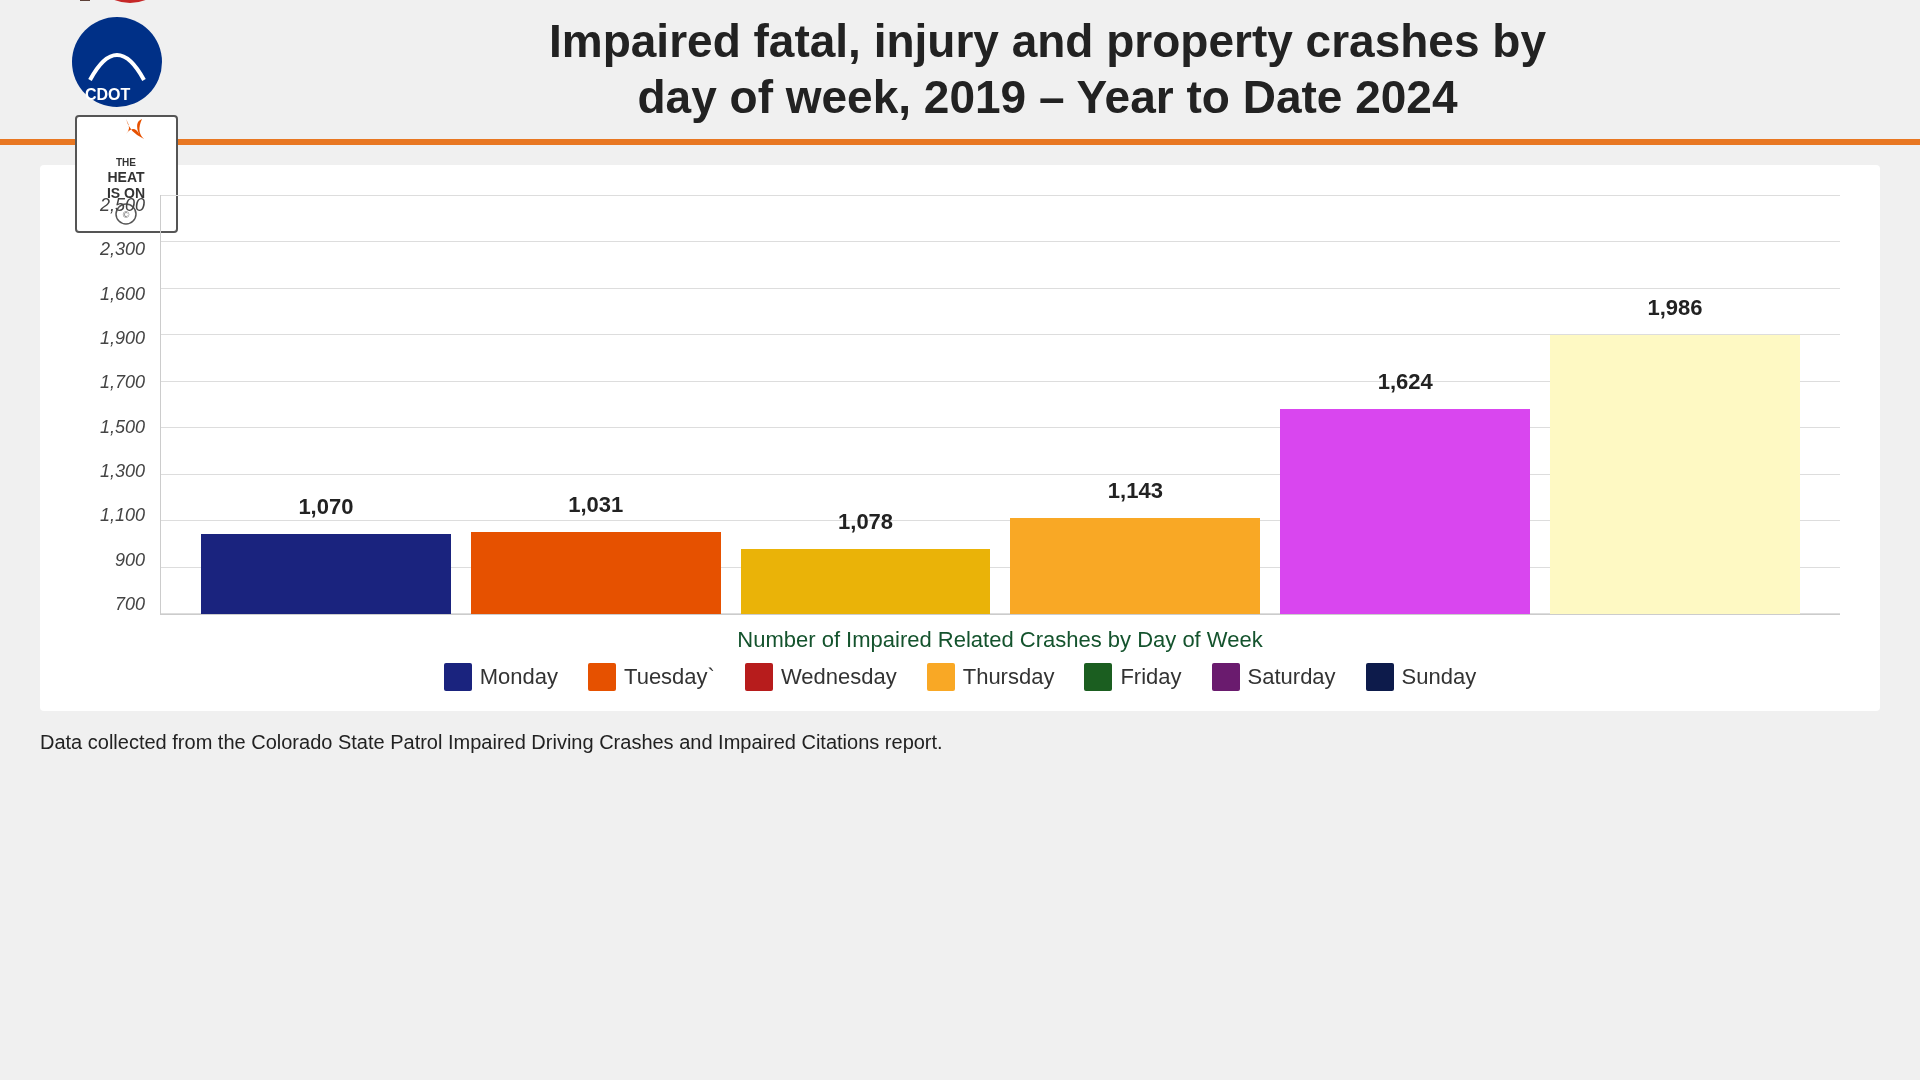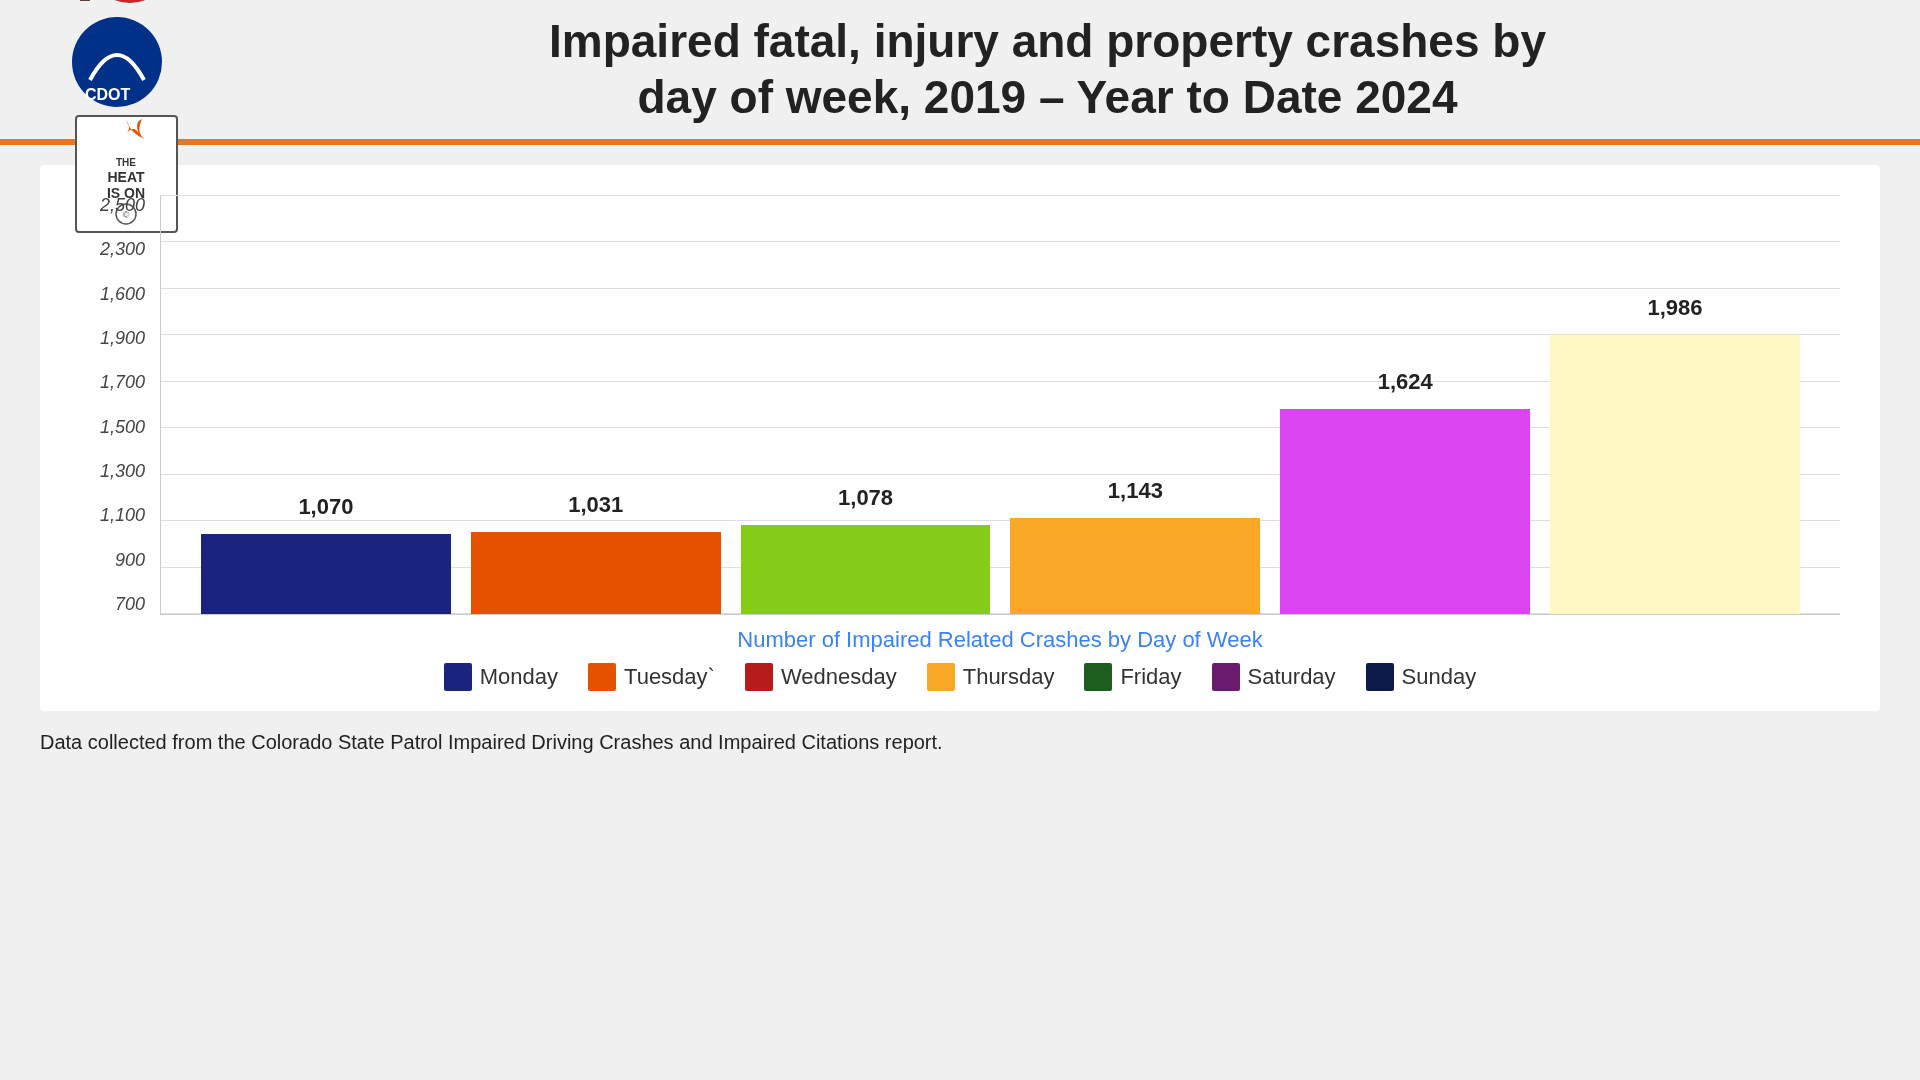--- a/index.html
+++ b/index.html
@@ -111,21 +111,21 @@
       position: absolute;
       top: -40px;
       font-size: 22px;
       font-weight: bold;
       color: #222;
       white-space: nowrap;
     }
     #x-axis-label {
       text-align: center;
       font-size: 22px;
-      color: #3b82f6;
+      color: #14532d;
       margin-top: 12px;
       margin-left: 80px;
     }
     #legend {
       display: flex;
       justify-content: center;
       gap: 30px;
       margin-top: 10px;
       flex-wrap: wrap;
     }
@@ -233,21 +233,21 @@
             <div class="bar" style="height: 80.1667px; background-color: rgb(26, 35, 126);">
               <div class="bar-value">1,070</div>
             </div>
           </div>
           <div class="bar-group">
             <div class="bar" style="height: 82px; background-color: rgb(230, 81, 0);">
               <div class="bar-value">1,031</div>
             </div>
           </div>
           <div class="bar-group">
-            <div class="bar" style="height: 89px; background-color: #84cc16;">
+            <div class="bar" style="height: 65px; background-color: #eab308;">
               <div class="bar-value">1,078</div>
             </div>
           </div>
           <div class="bar-group">
             <div class="bar" style="height: 95.9833px; background-color: rgb(249, 168, 37);">
               <div class="bar-value">1,143</div>
             </div>
           </div>
           <div class="bar-group">
             <div class="bar" style="height: 205px; background-color: #d946ef;">

